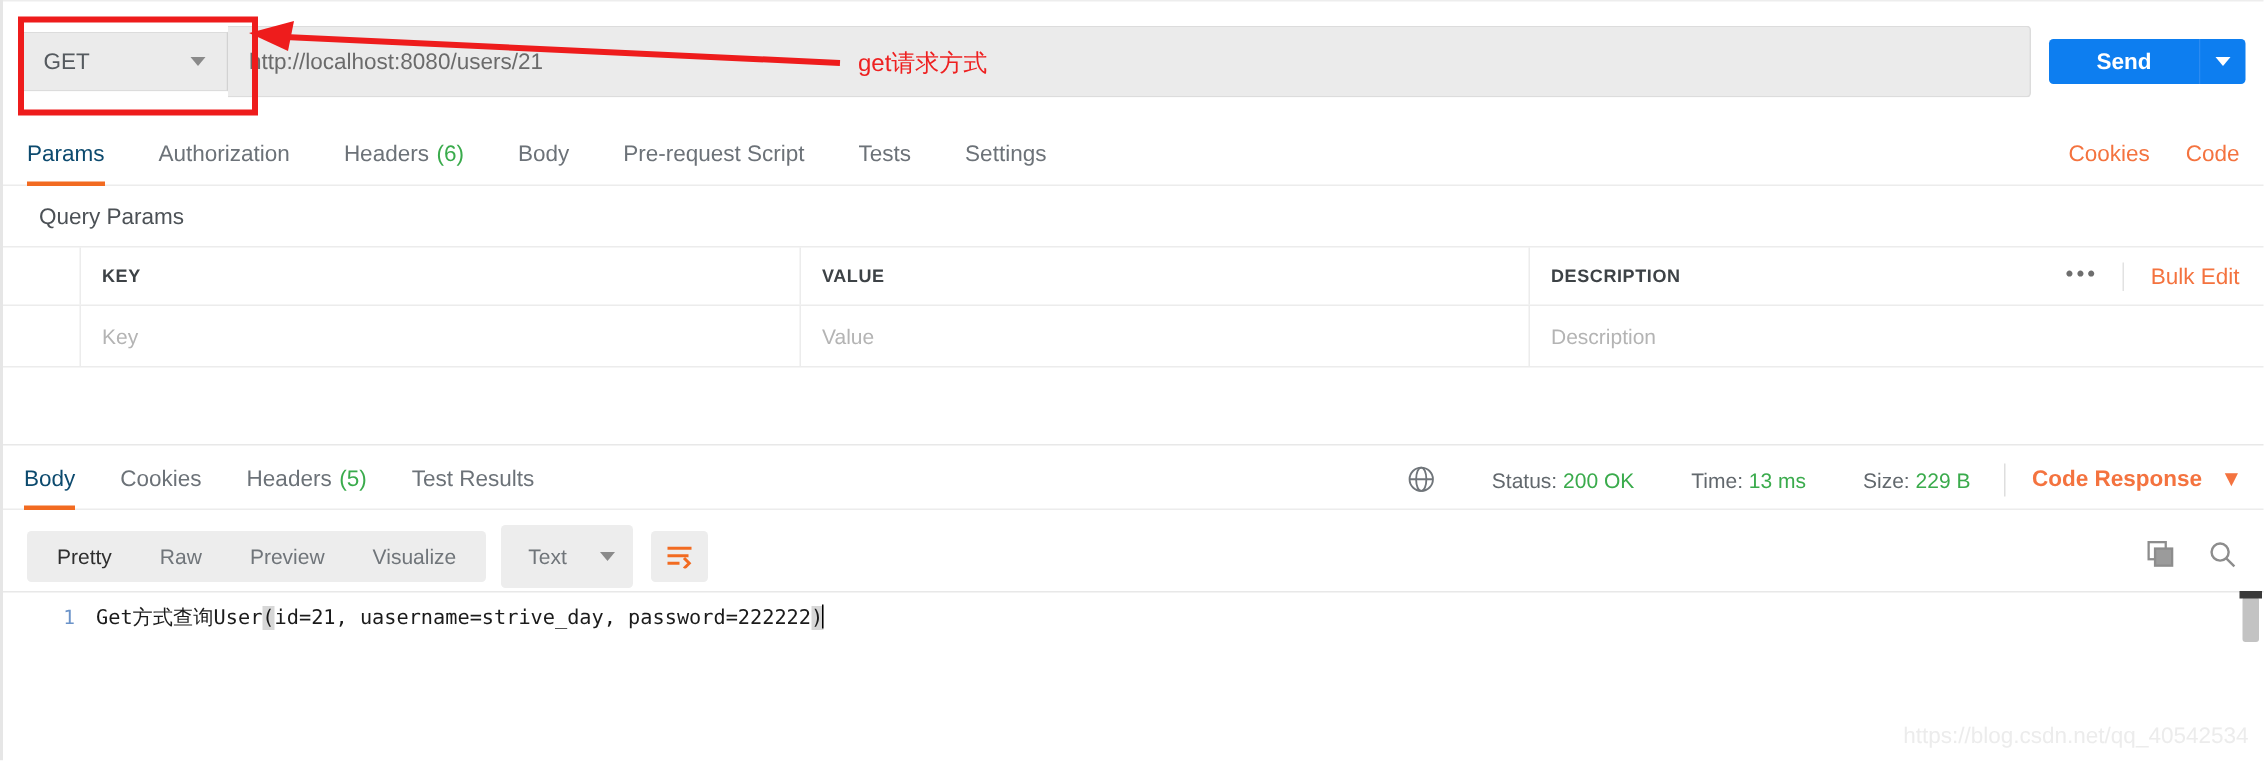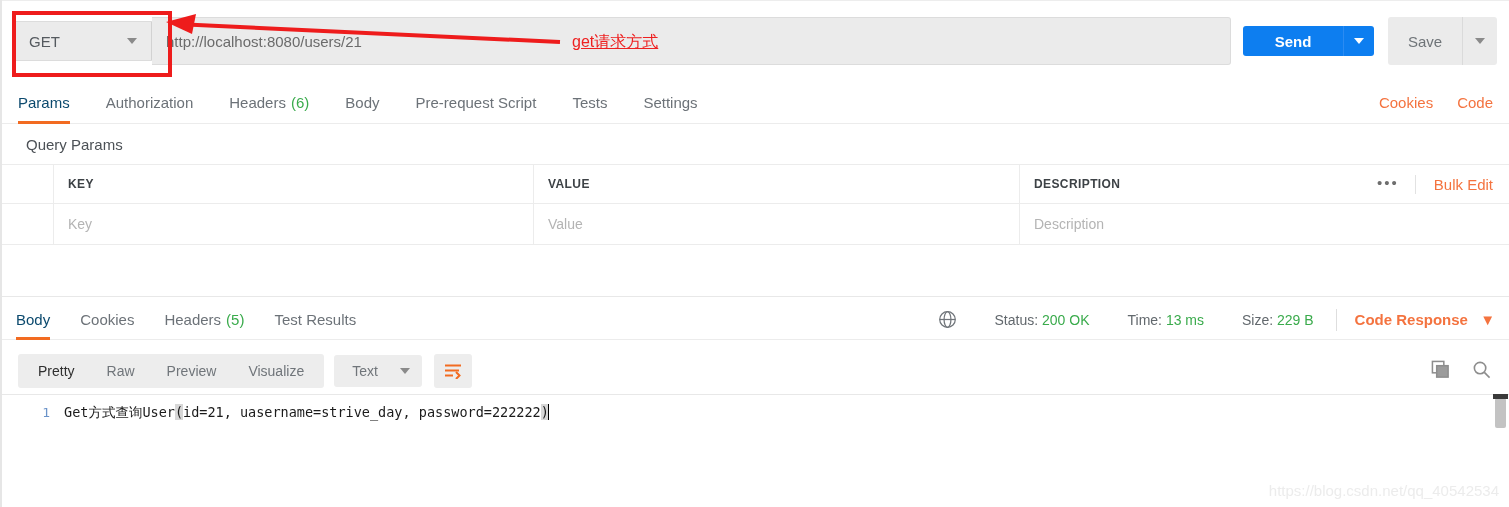--- a/index.html
+++ b/index.html
@@ -135,21 +135,20 @@
     z-index: 29;
     pointer-events: none;
   }
   .anno-text {
     position: absolute;
     left: 570px; top: 32px;
     color: #ee2020;
     font-size: 16px;
     z-index: 30;
     white-space: nowrap;
-    text-decoration: underline;
   }
 
   
   .req-tabs {
     position: absolute;
     left: 0; top: 82px;
     width: 1509px; height: 42px;
     display: flex;
     align-items: center;
     padding-left: 16px;
@@ -301,21 +300,21 @@
     padding: 12px 16px;
     height: 34px;
     display: flex; align-items: center;
     white-space: nowrap;
   }
   .seg-item.active { color: #2f2f2f; }
   .dd {
     margin-left: 10px;
     background: #ededed;
     border-radius: 3px;
-    height: 32px;
+    height: 42px;
     min-width: 88px;
     display: flex; align-items: center; justify-content: space-between;
     padding: 0 12px 0 18px;
     box-sizing: border-box;
     font-size: 14px;
     color: #70757a;
   }
   .wrap-btn {
     margin-left: 12px;
     background: #ededed;
@@ -422,28 +421,20 @@
 
     <div class="send-group">
       <div class="send-btn">
         <span>Send</span>
       </div>
       <div class="send-caret-btn">
         <span class="caret"></span>
       </div>
     </div>
 
-    <div class="save-group">
-      <div class="save-btn">
-        <span>Save</span>
-      </div>
-      <div class="save-caret-btn">
-        <span class="caret"></span>
-      </div>
-    </div>
   </div>
 
   <div class="anno-box"></div>
   <svg class="anno-arrow" viewBox="0 0 400 40">
     <line x1="398" y1="34" x2="14" y2="16" stroke="#ee1c1c" stroke-width="4"></line>
     <polygon points="4,14 34,6 30,26" fill="#ee1c1c"></polygon>
   </svg>
   <div class="anno-text">get请求方式</div>
 
   <div class="req-tabs">

